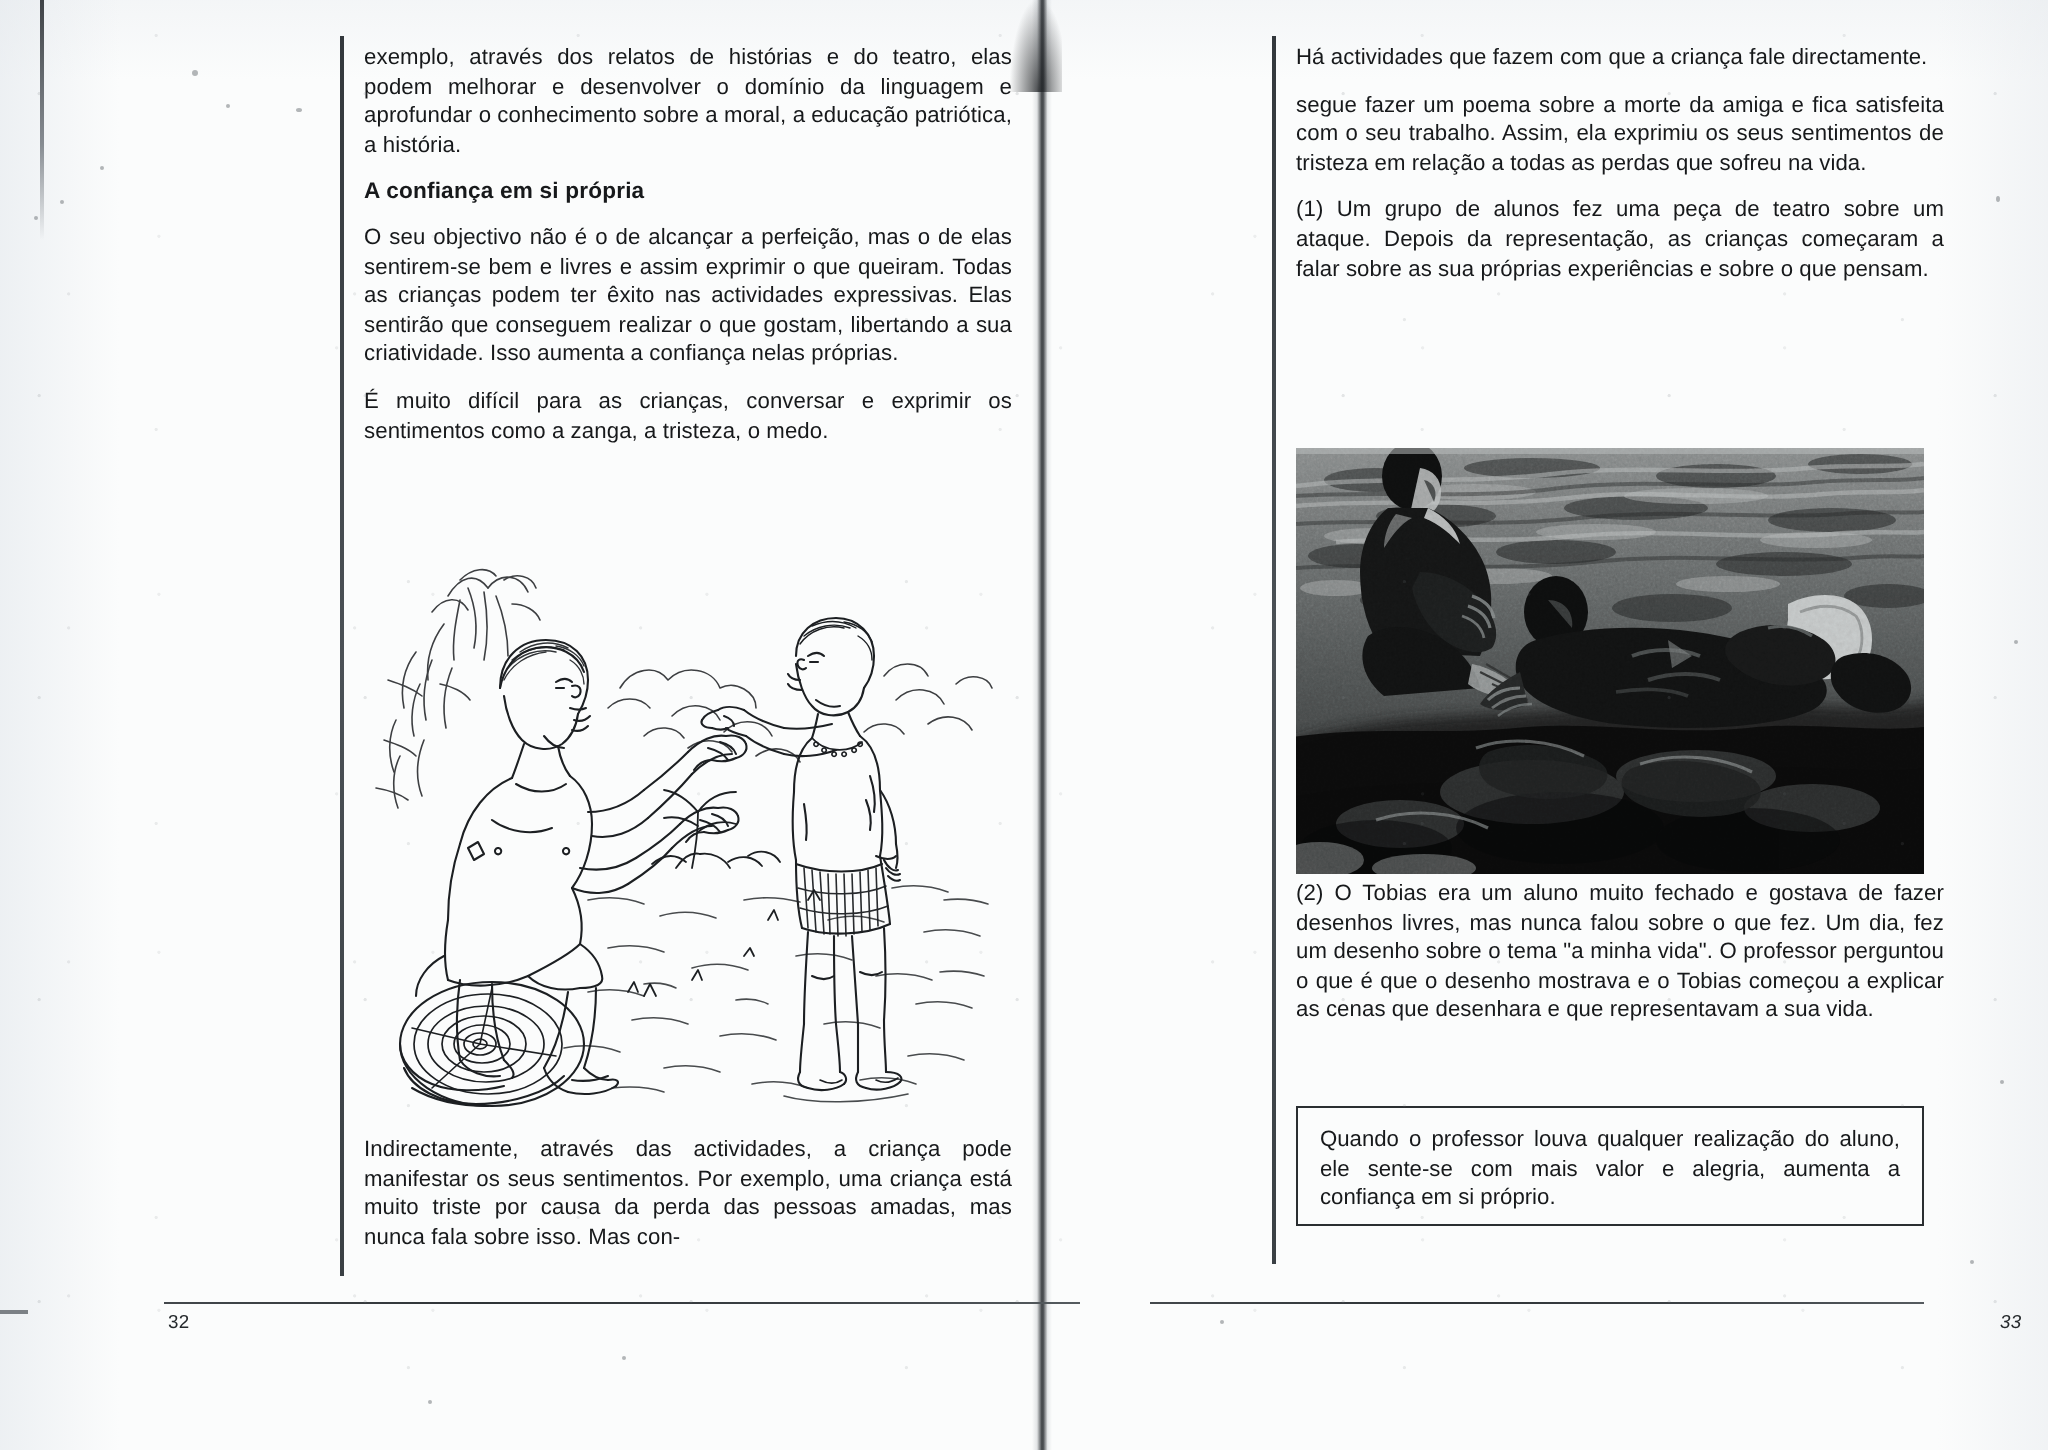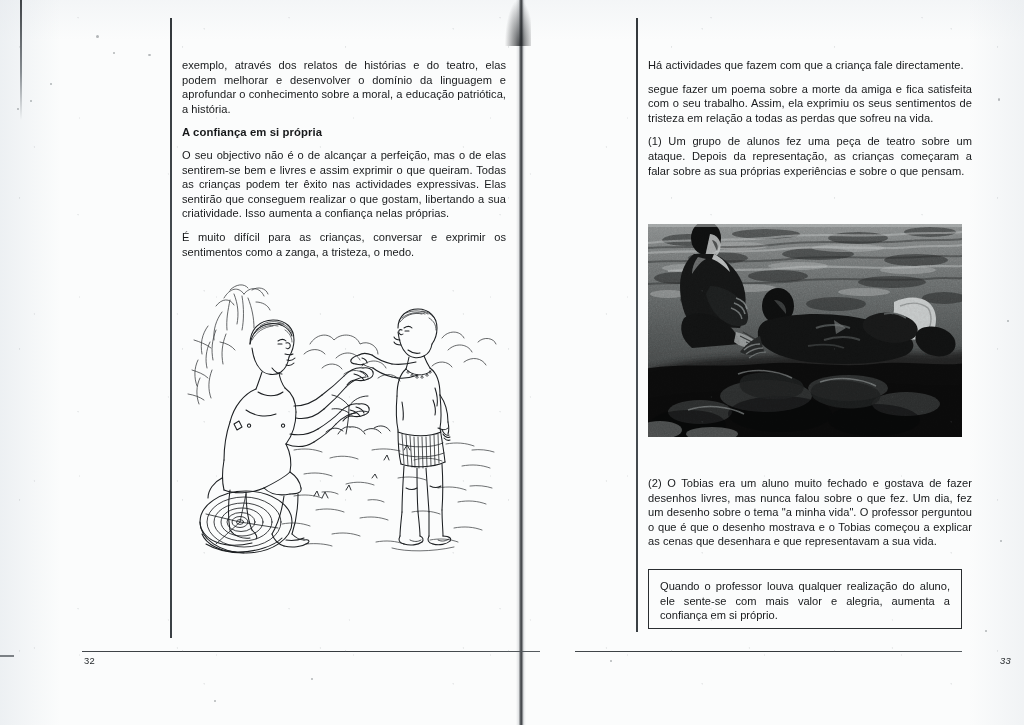--- a/index.html
+++ b/index.html
@@ -83,21 +83,20 @@
   .col-rule-right { left: 636px; top: 18px;  height: 614px; }
 
   
   .column {
     position: absolute;
     width: 324px;
     font-size: 11.1px;
     line-height: 14.6px;
     letter-spacing: 0.05px;
     color: #17191b;
-    margin-top: 36px;
   }
   .col-left  { left: 182px; top: 22px; }
   .col-right { left: 648px; top: 22px; }
 
   .column p {
     margin: 0 0 9px 0;
     text-align: justify;
     -webkit-hyphens: none;
     hyphens: none;
   }
@@ -131,21 +130,21 @@
     overflow: hidden;
     background: #141414;
     border: 0;
   }
   .photo svg { display: block; width: 100%; height: 100%; }
 
   
   .callout {
     position: absolute;
     left: 648px;
-    top: 569px;
+    top: 553px;
     width: 314px;
     height: 60px;
     border: 1.3px solid #2a2e31;
     box-sizing: border-box;
   }
   .callout p {
     margin: 0;
     padding: 9px 11px 0 11px;
     font-size: 11.1px;
     line-height: 14.6px;
@@ -520,20 +519,23 @@
         <g stroke-width="0.8">
           <path d="M224 258 C228 260 232 260 235 258"></path>
           <path d="M252 258 C256 260 260 259 263 257"></path>
         </g>
 
         <path d="M206 266 C220 270 246 270 268 265" stroke-width="0.8" opacity="0.8"></path>
       </g>
     </svg>
   </div>
 
+  <div class="column col-left" style="top: 568px;">
+    <p class="last">Indirectamente, através das actividades, a criança pode manifestar os seus sentimentos. Por exemplo, uma criança está muito triste por causa da perda das pessoas amadas, mas nunca fala sobre isso. Mas con-</p>
+  </div>
 
   <div class="foot-rule foot-rule-left"></div>
   <div class="folio folio-left">32</div>
 
   <div class="column col-right">
     <p>Há actividades que fazem com que a criança fale directamente.</p>
     <p>segue fazer um poema sobre a morte da amiga e fica satisfeita com o seu trabalho. Assim, ela exprimiu os seus sentimentos de tristeza em relação a todas as perdas que sofreu na vida.</p>
     <p class="last">(1) Um grupo de alunos fez uma peça de teatro sobre um ataque. Depois da representação, as crianças começaram a falar sobre as sua próprias experiências e sobre o que pensam.</p>
   </div>
 

